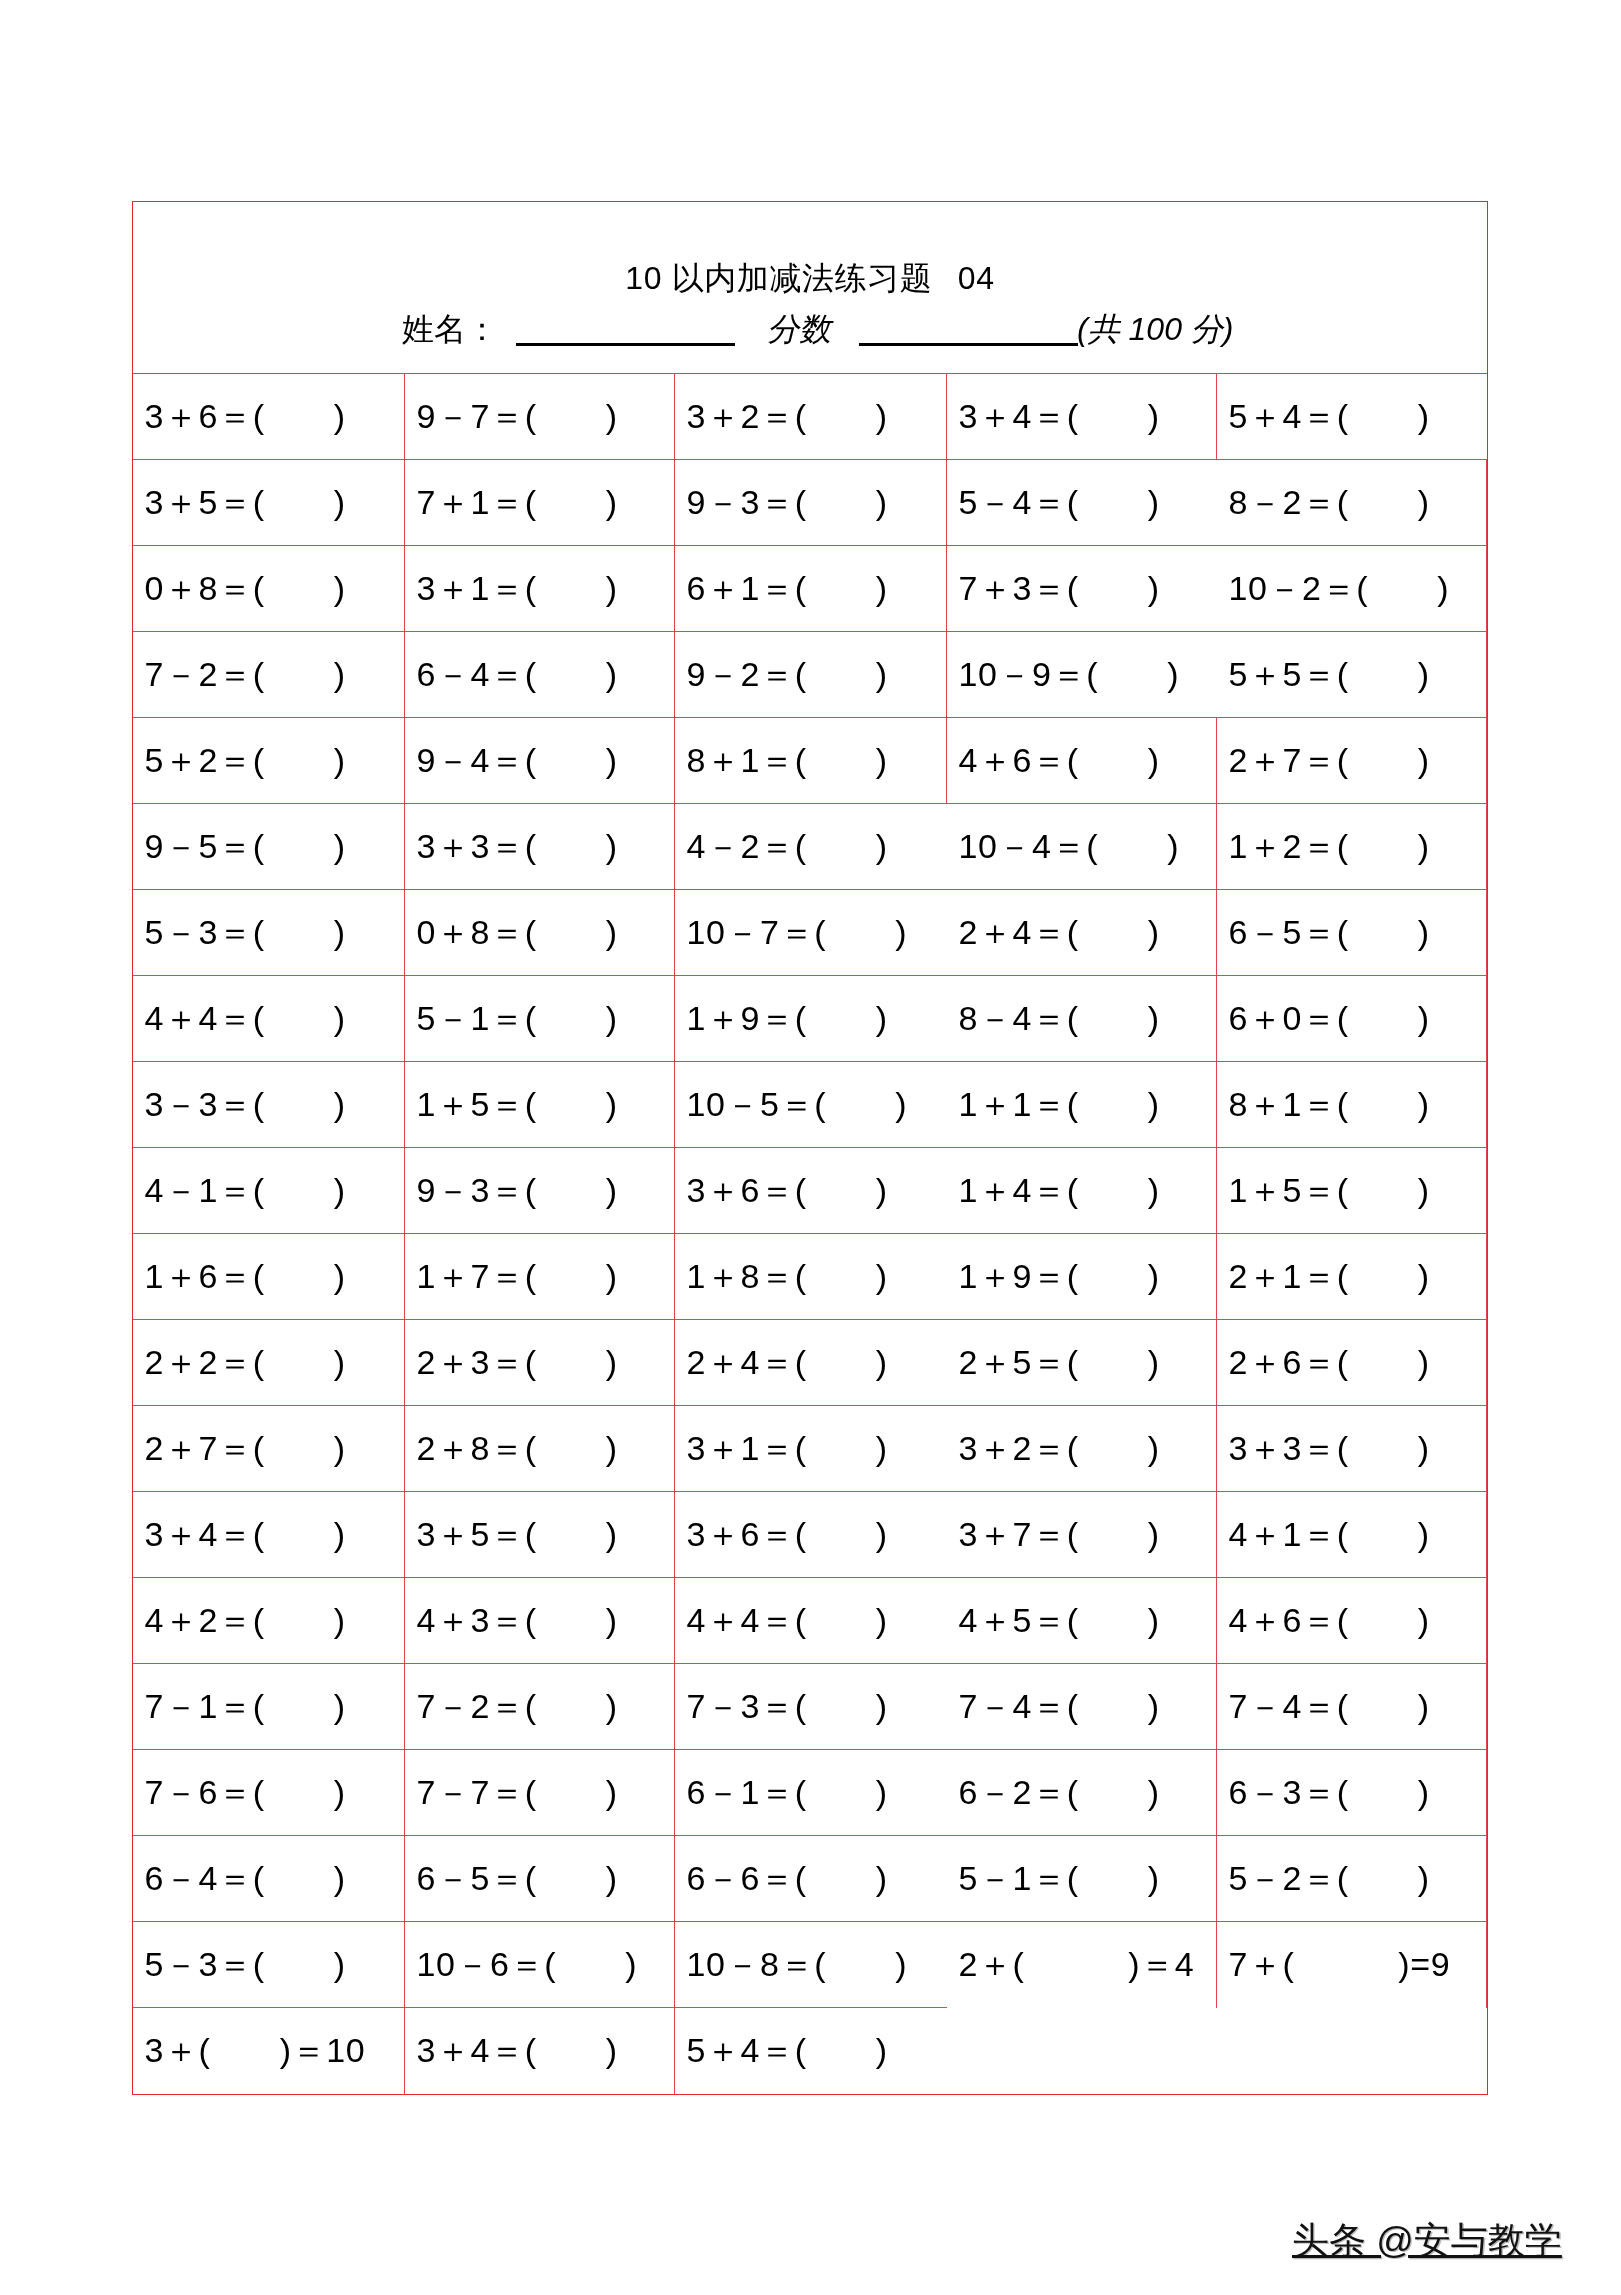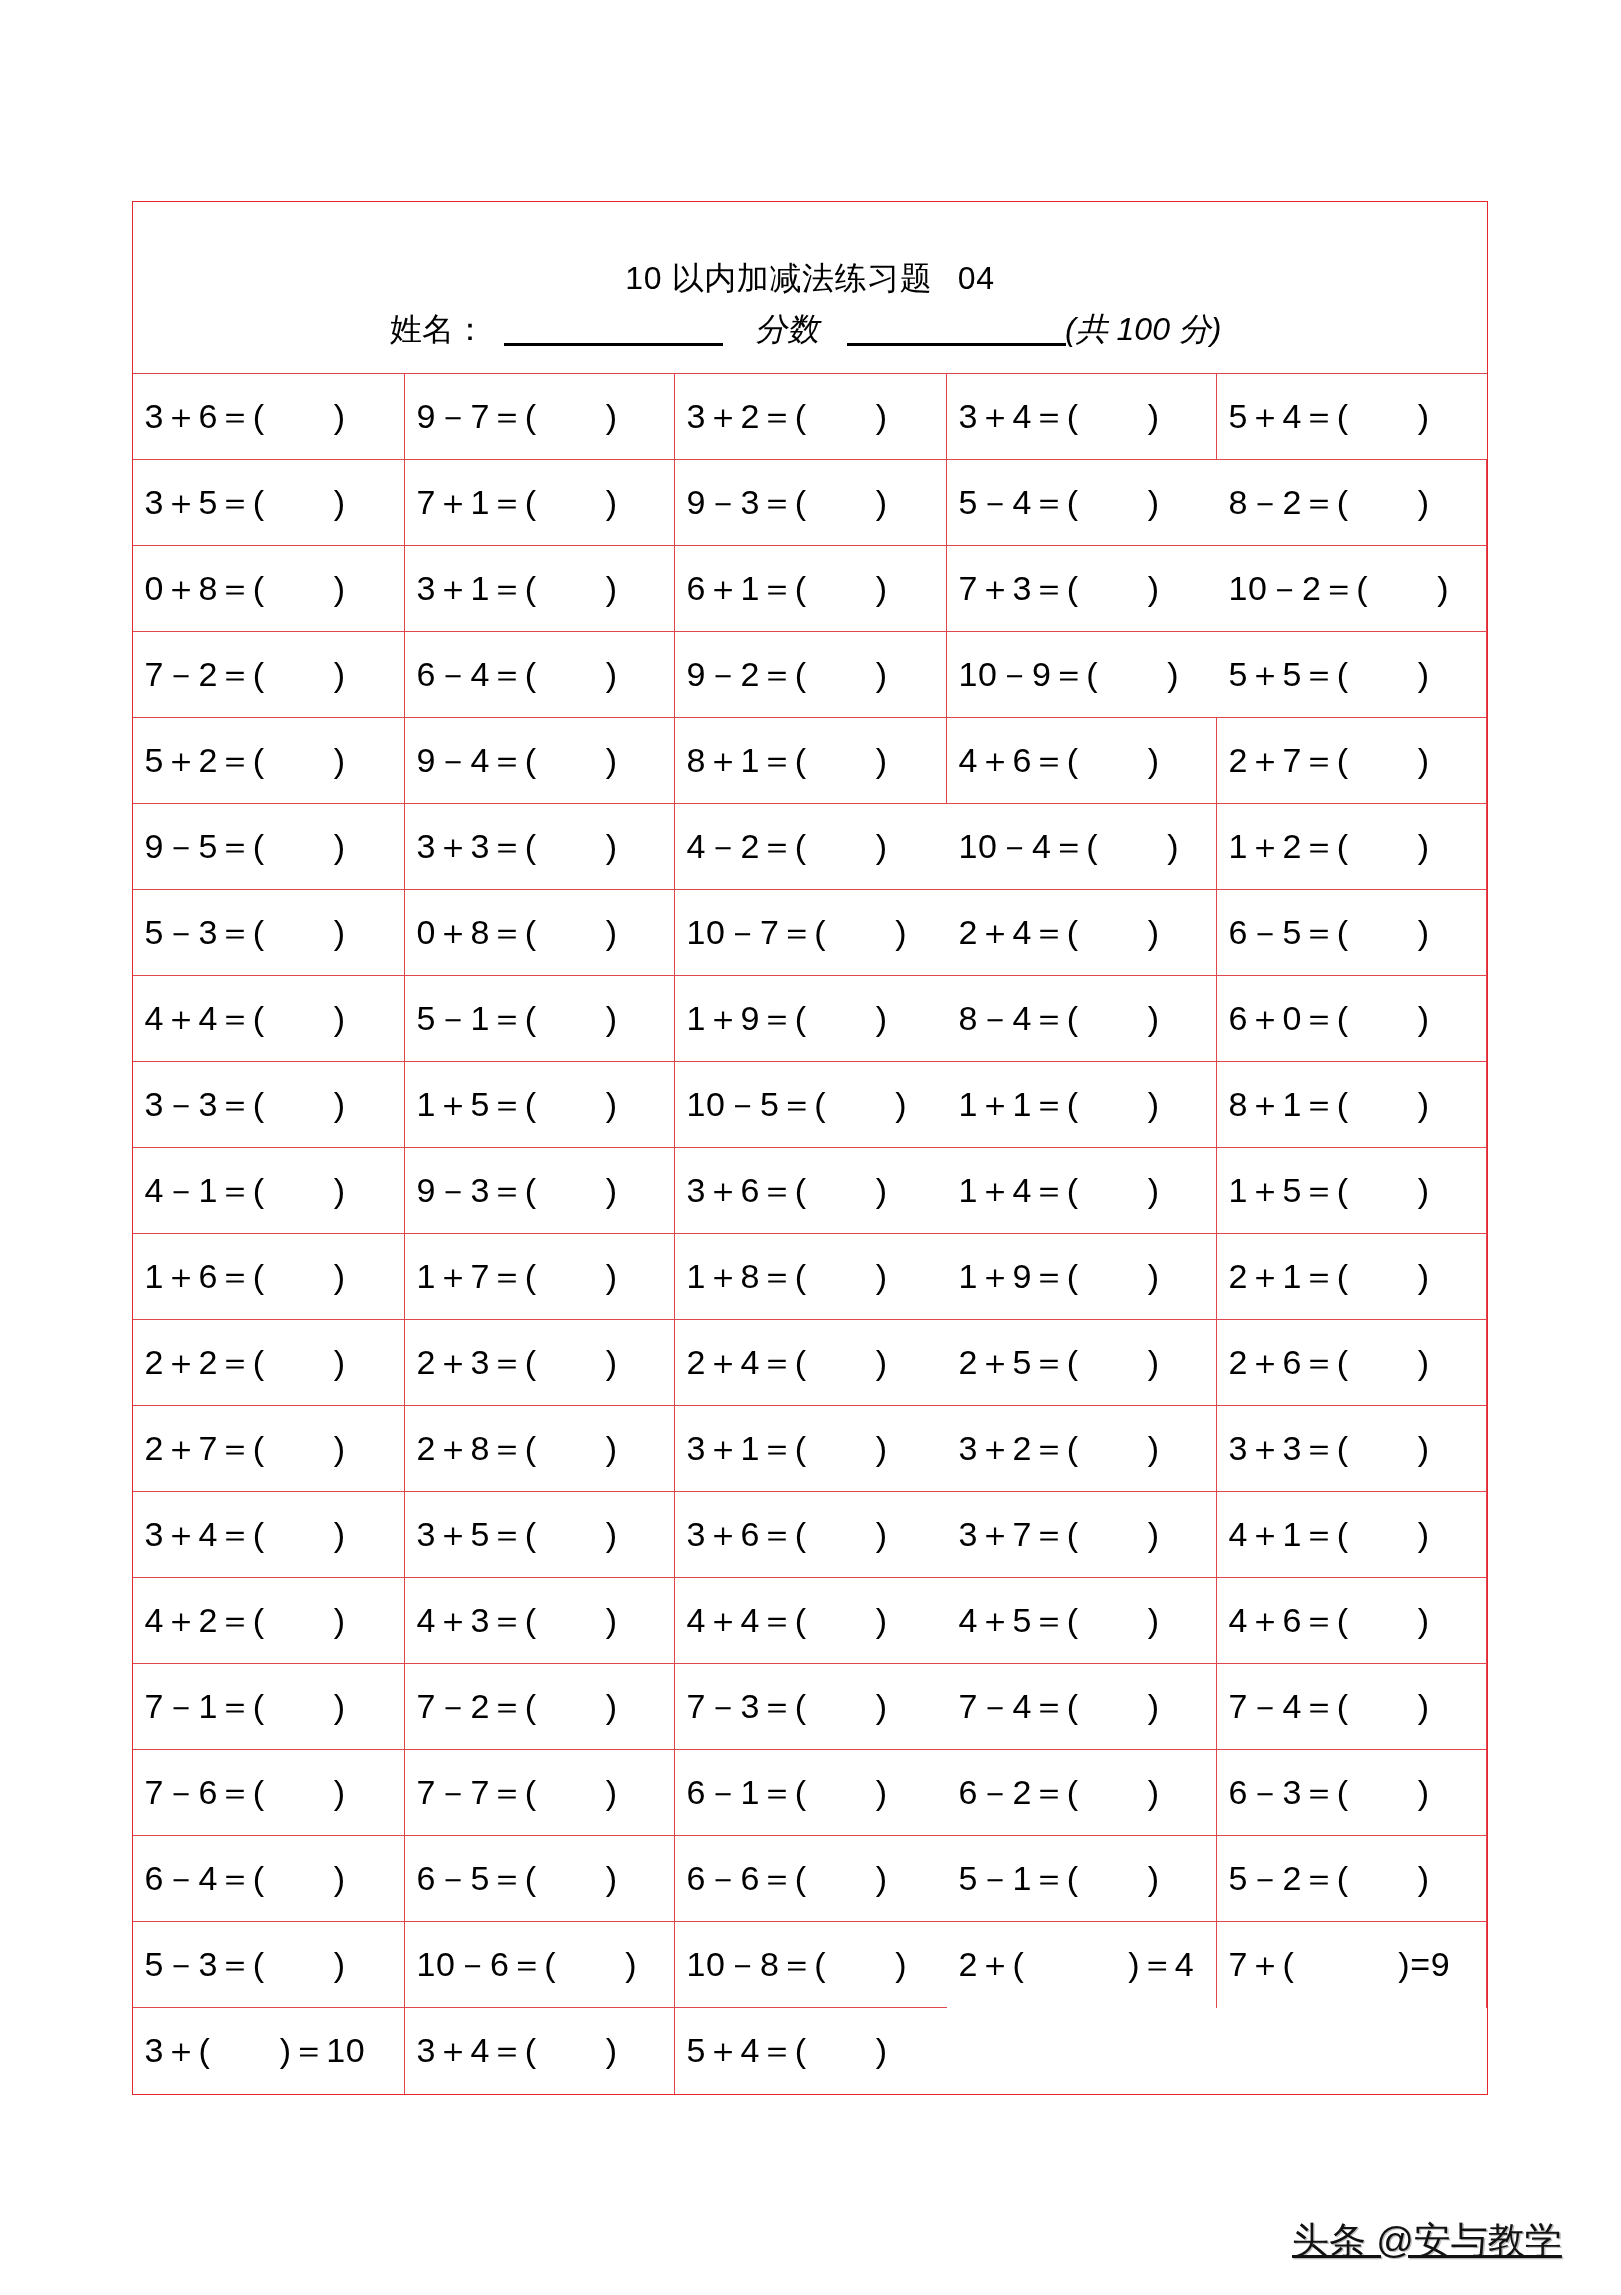--- a/index.html
+++ b/index.html
@@ -43,21 +43,21 @@
     line-height: 45px;
     letter-spacing: 0.6px;
     white-space: pre;
     margin-top: 30px;
   }
   .title .num {
     margin-left: 25.4px;
   }
   .info-line {
     position: absolute;
-    left: 0;
+    left: 12px;
     top: 105px;
     width: 100%;
     height: 45px;
   }
   .info-line .lbl {
     position: absolute;
     top: 0;
     font-size: 32px;
     line-height: 45px;
     white-space: pre;

